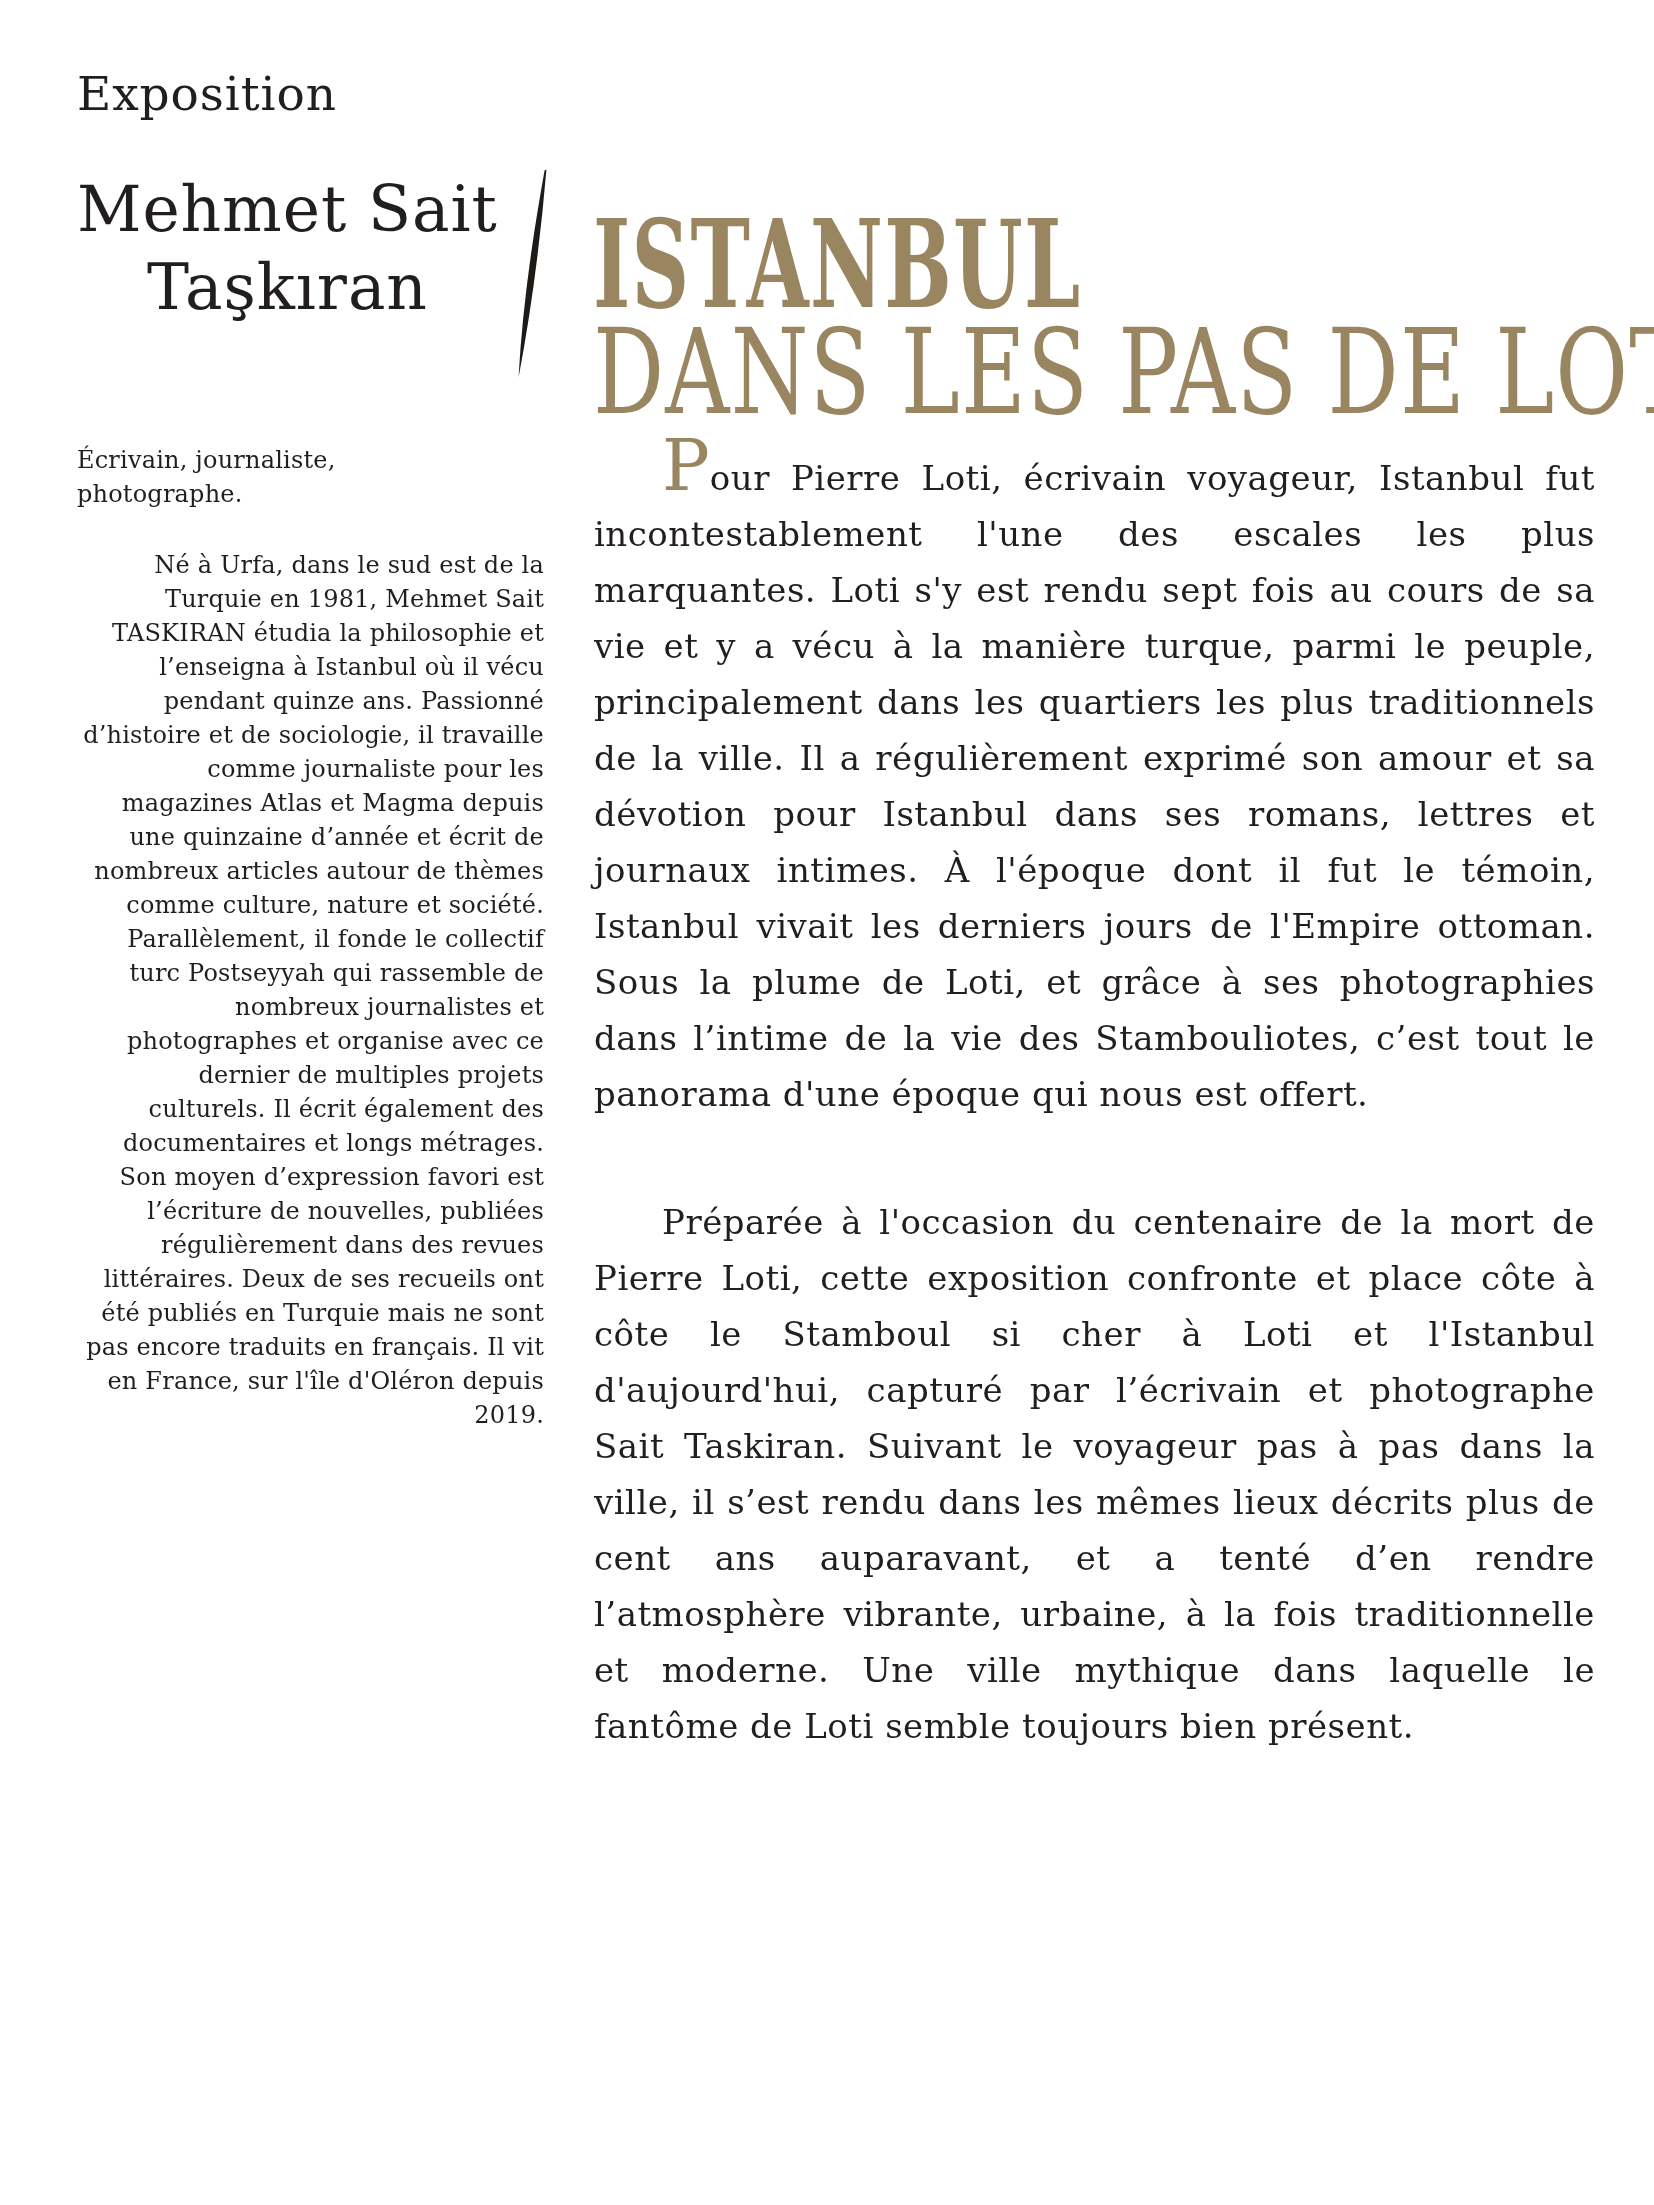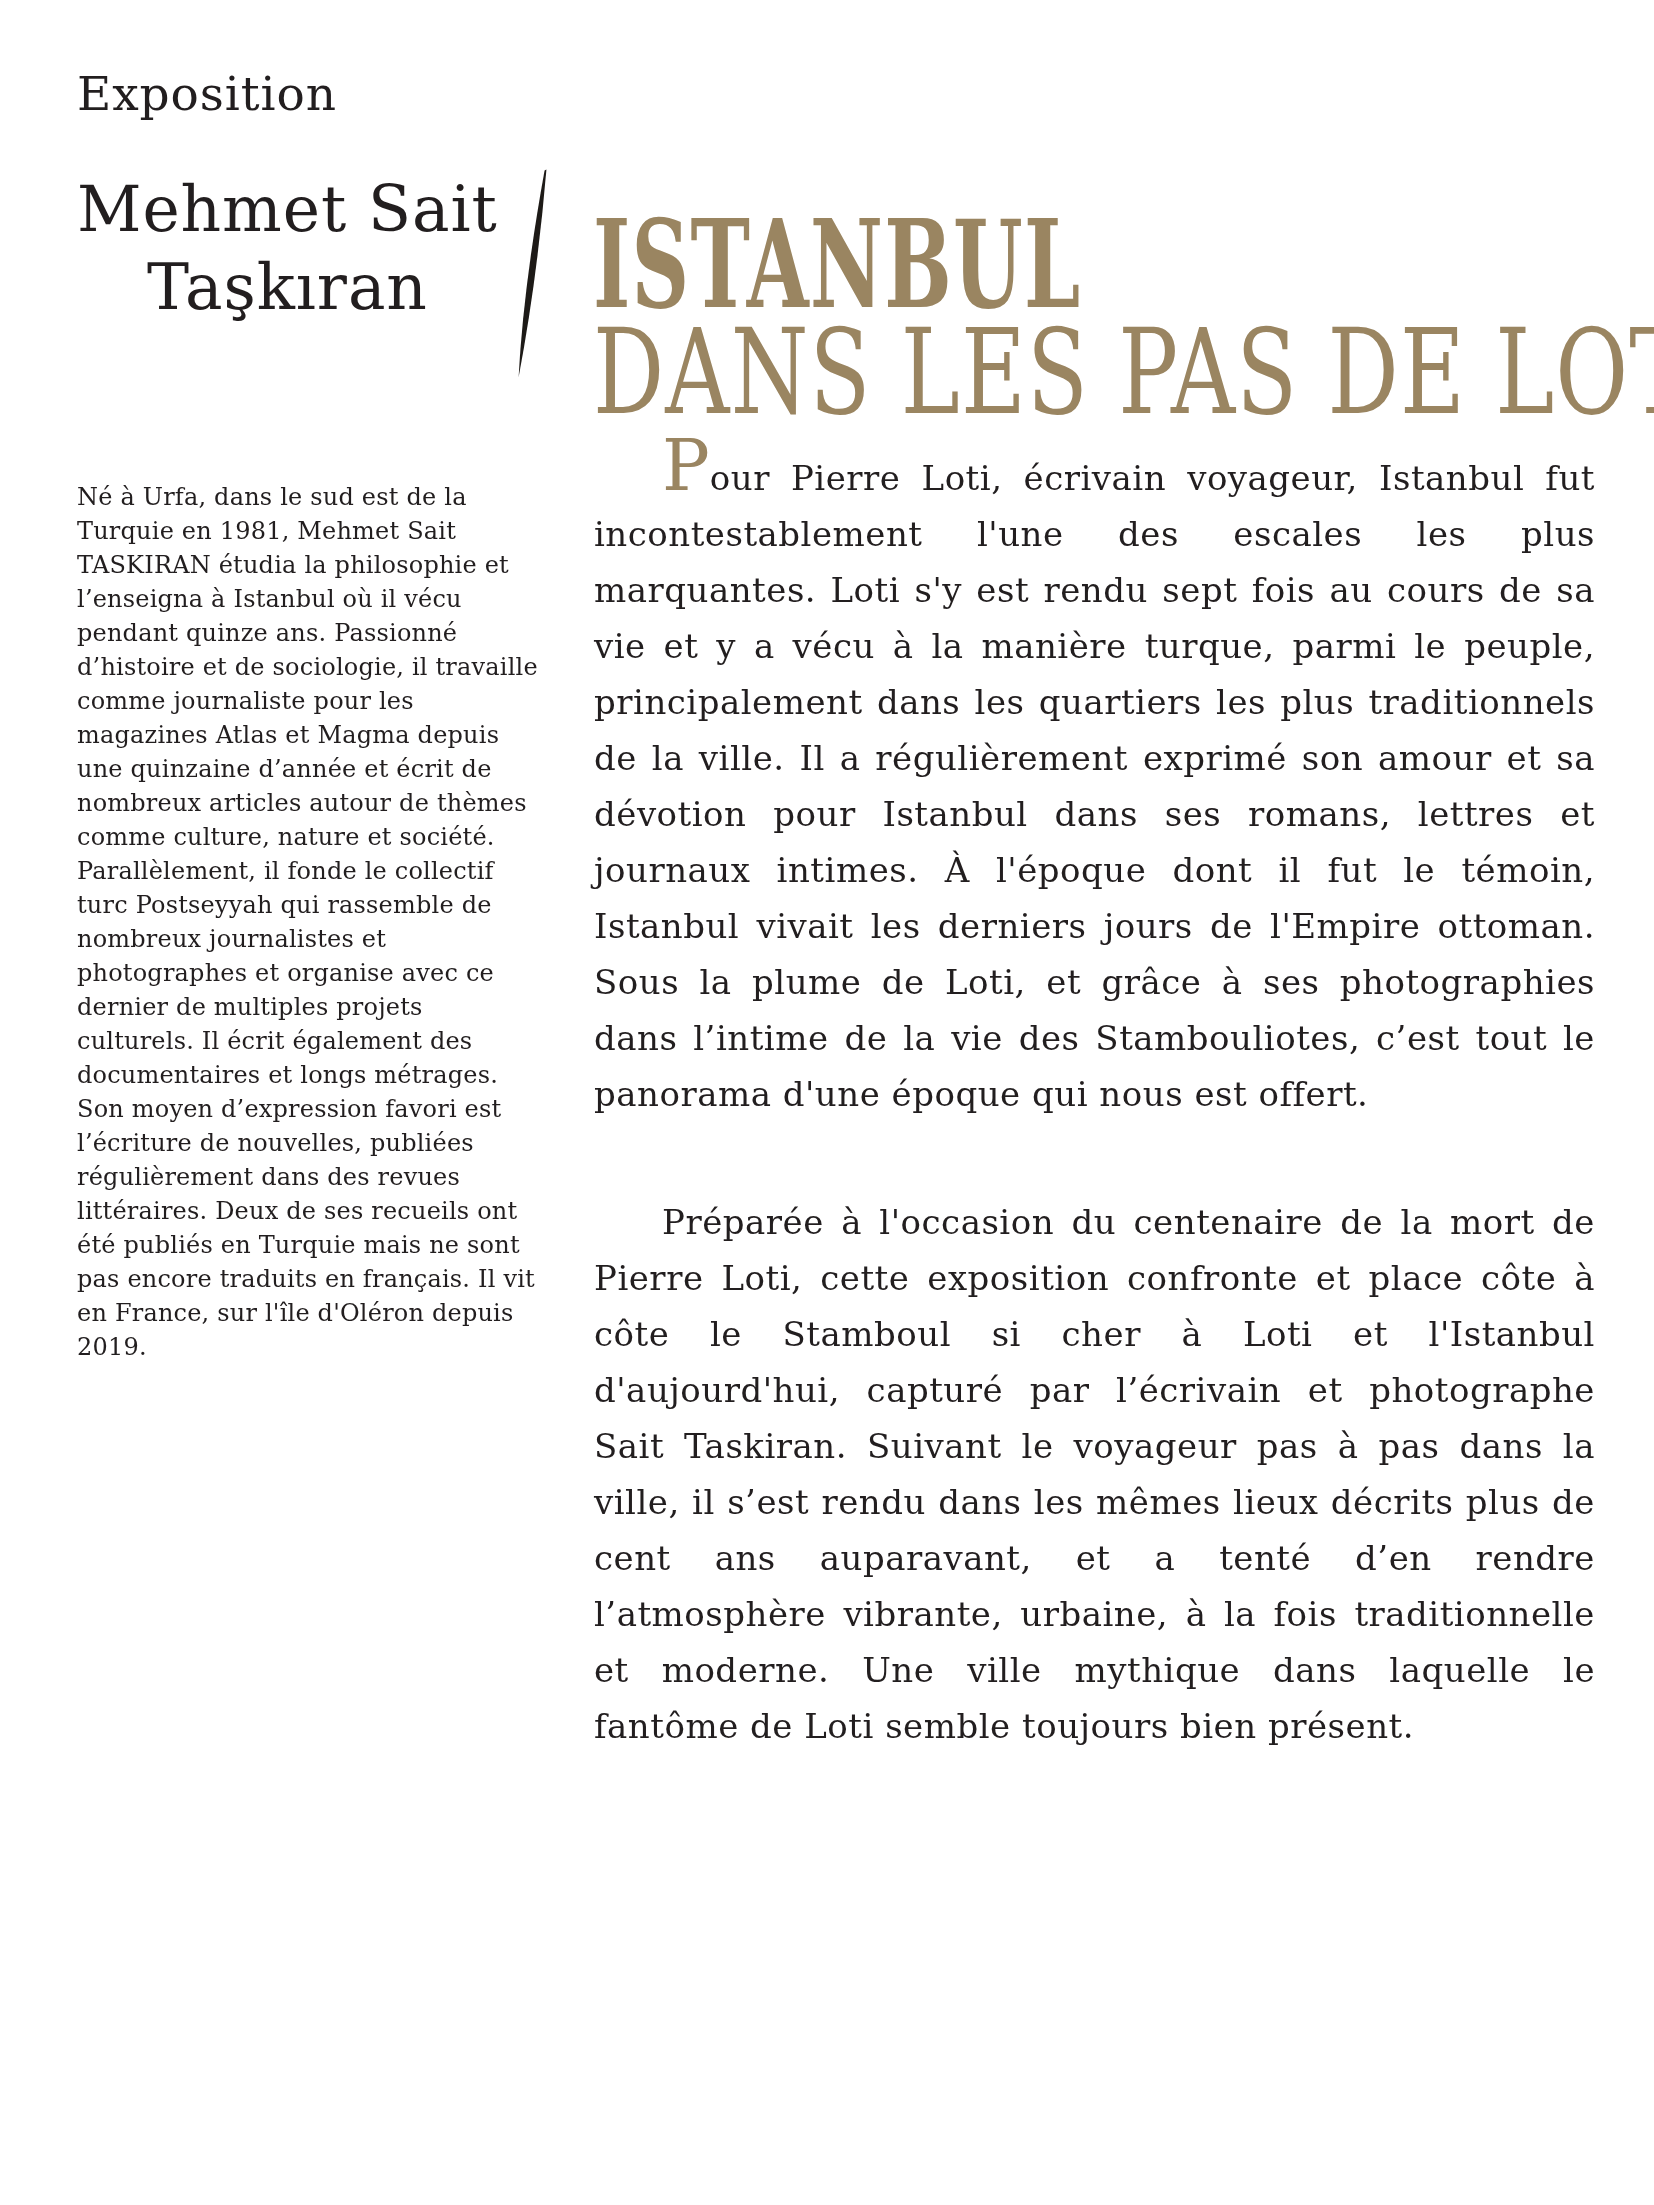--- a/index.html
+++ b/index.html
@@ -53,21 +53,21 @@
     position:absolute;
     left:77px; top:443px;
     width:467px;
     font-size:24px;
     line-height:34px;
     letter-spacing:0.2px;
     text-align:left;
   }
   .sidebar p { margin:0; }
   .sidebar .intro { white-space:pre-line; }
-  .sidebar .bio { margin-top:37px; }
+  .sidebar .bio { margin-top:37px;text-align:right; }
 
   
   .article {
     position:absolute;
     left:594px; top:450px;
     width:1001px;
     font-size:34px;
     line-height:56px;
     letter-spacing:0.5px;
     text-align:justify;
@@ -101,20 +101,22 @@
   </div>
 
   <div class="title-line title1">
     <span class="squeeze">ISTANBUL</span>
   </div>
   <div class="title-line title2">
     <span class="squeeze">DANS LES PAS DE LOTI</span>
   </div>
 
   <div class="sidebar">
+    <p class="intro">Écrivain, journaliste,
+photographe.</p>
     <p class="bio">Né à Urfa, dans le sud est de la Turquie en 1981, Mehmet Sait TASKIRAN étudia la philosophie et l’enseigna à Istanbul où il vécu pendant quinze ans. Passionné d’histoire et de sociologie, il travaille comme journaliste pour les magazines Atlas et Magma depuis une quinzaine d’année et écrit de nombreux articles autour de thèmes comme culture, nature et société. Parallèlement, il fonde le collectif turc Postseyyah qui rassemble de nombreux journalistes et photographes et organise avec ce dernier de multiples projets culturels. Il écrit également des documentaires et longs métrages. Son moyen d’expression favori est l’écriture de nouvelles, publiées régulièrement dans des revues littéraires. Deux de ses recueils ont été publiés en Turquie mais ne sont pas encore traduits en français. Il vit en France, sur l'île d'Oléron depuis 2019.</p>
   </div>
 
   <div class="article">
     <p><span class="dropcap">P</span><span>our Pierre Loti, écrivain voyageur, Istanbul fut incontestablement l'une des escales les plus marquantes. Loti s'y est rendu sept fois au cours de sa vie et y a vécu à la manière turque, parmi le peuple, principalement dans les quartiers les plus traditionnels de la ville. Il a régulièrement exprimé son amour et sa dévotion pour Istanbul dans ses romans, lettres et journaux intimes. À l'époque dont il fut le témoin, Istanbul vivait les derniers jours de l'Empire ottoman. Sous la plume de Loti, et grâce à ses photographies dans l’intime de la vie des Stambouliotes, c’est tout le panorama d'une époque qui nous est offert.</span></p>
     <p>Préparée à l'occasion du centenaire de la mort de Pierre Loti, cette exposition confronte et place côte à côte le Stamboul si cher à Loti et l'Istanbul d'aujourd'hui, capturé par l’écrivain et photographe Sait Taskiran. Suivant le voyageur pas à pas dans la ville, il s’est rendu dans les mêmes lieux décrits plus de cent ans auparavant, et a tenté d’en rendre l’atmosphère vibrante, urbaine, à la fois traditionnelle et moderne. Une ville mythique dans laquelle le fantôme de Loti semble toujours bien présent.</p>
   </div>
 
 </div>
 

